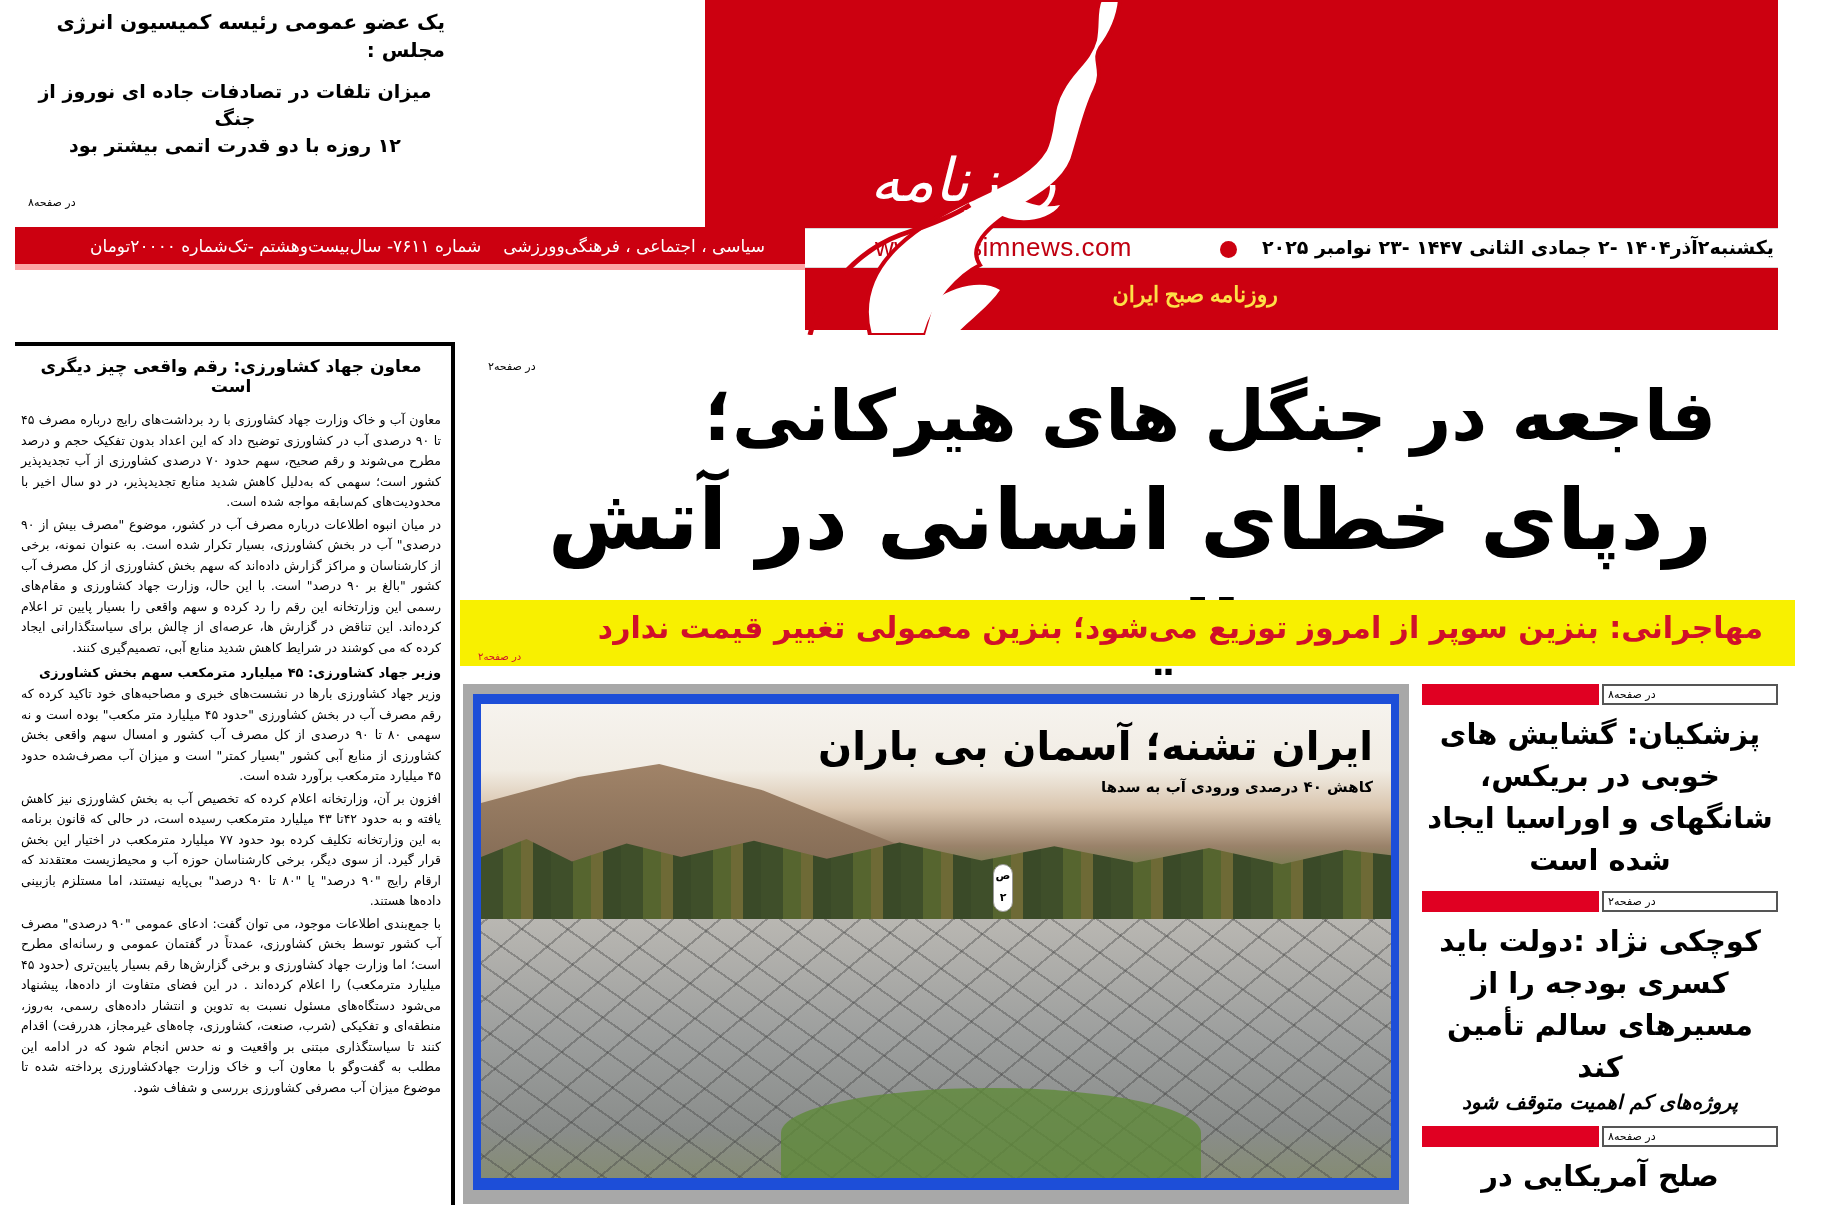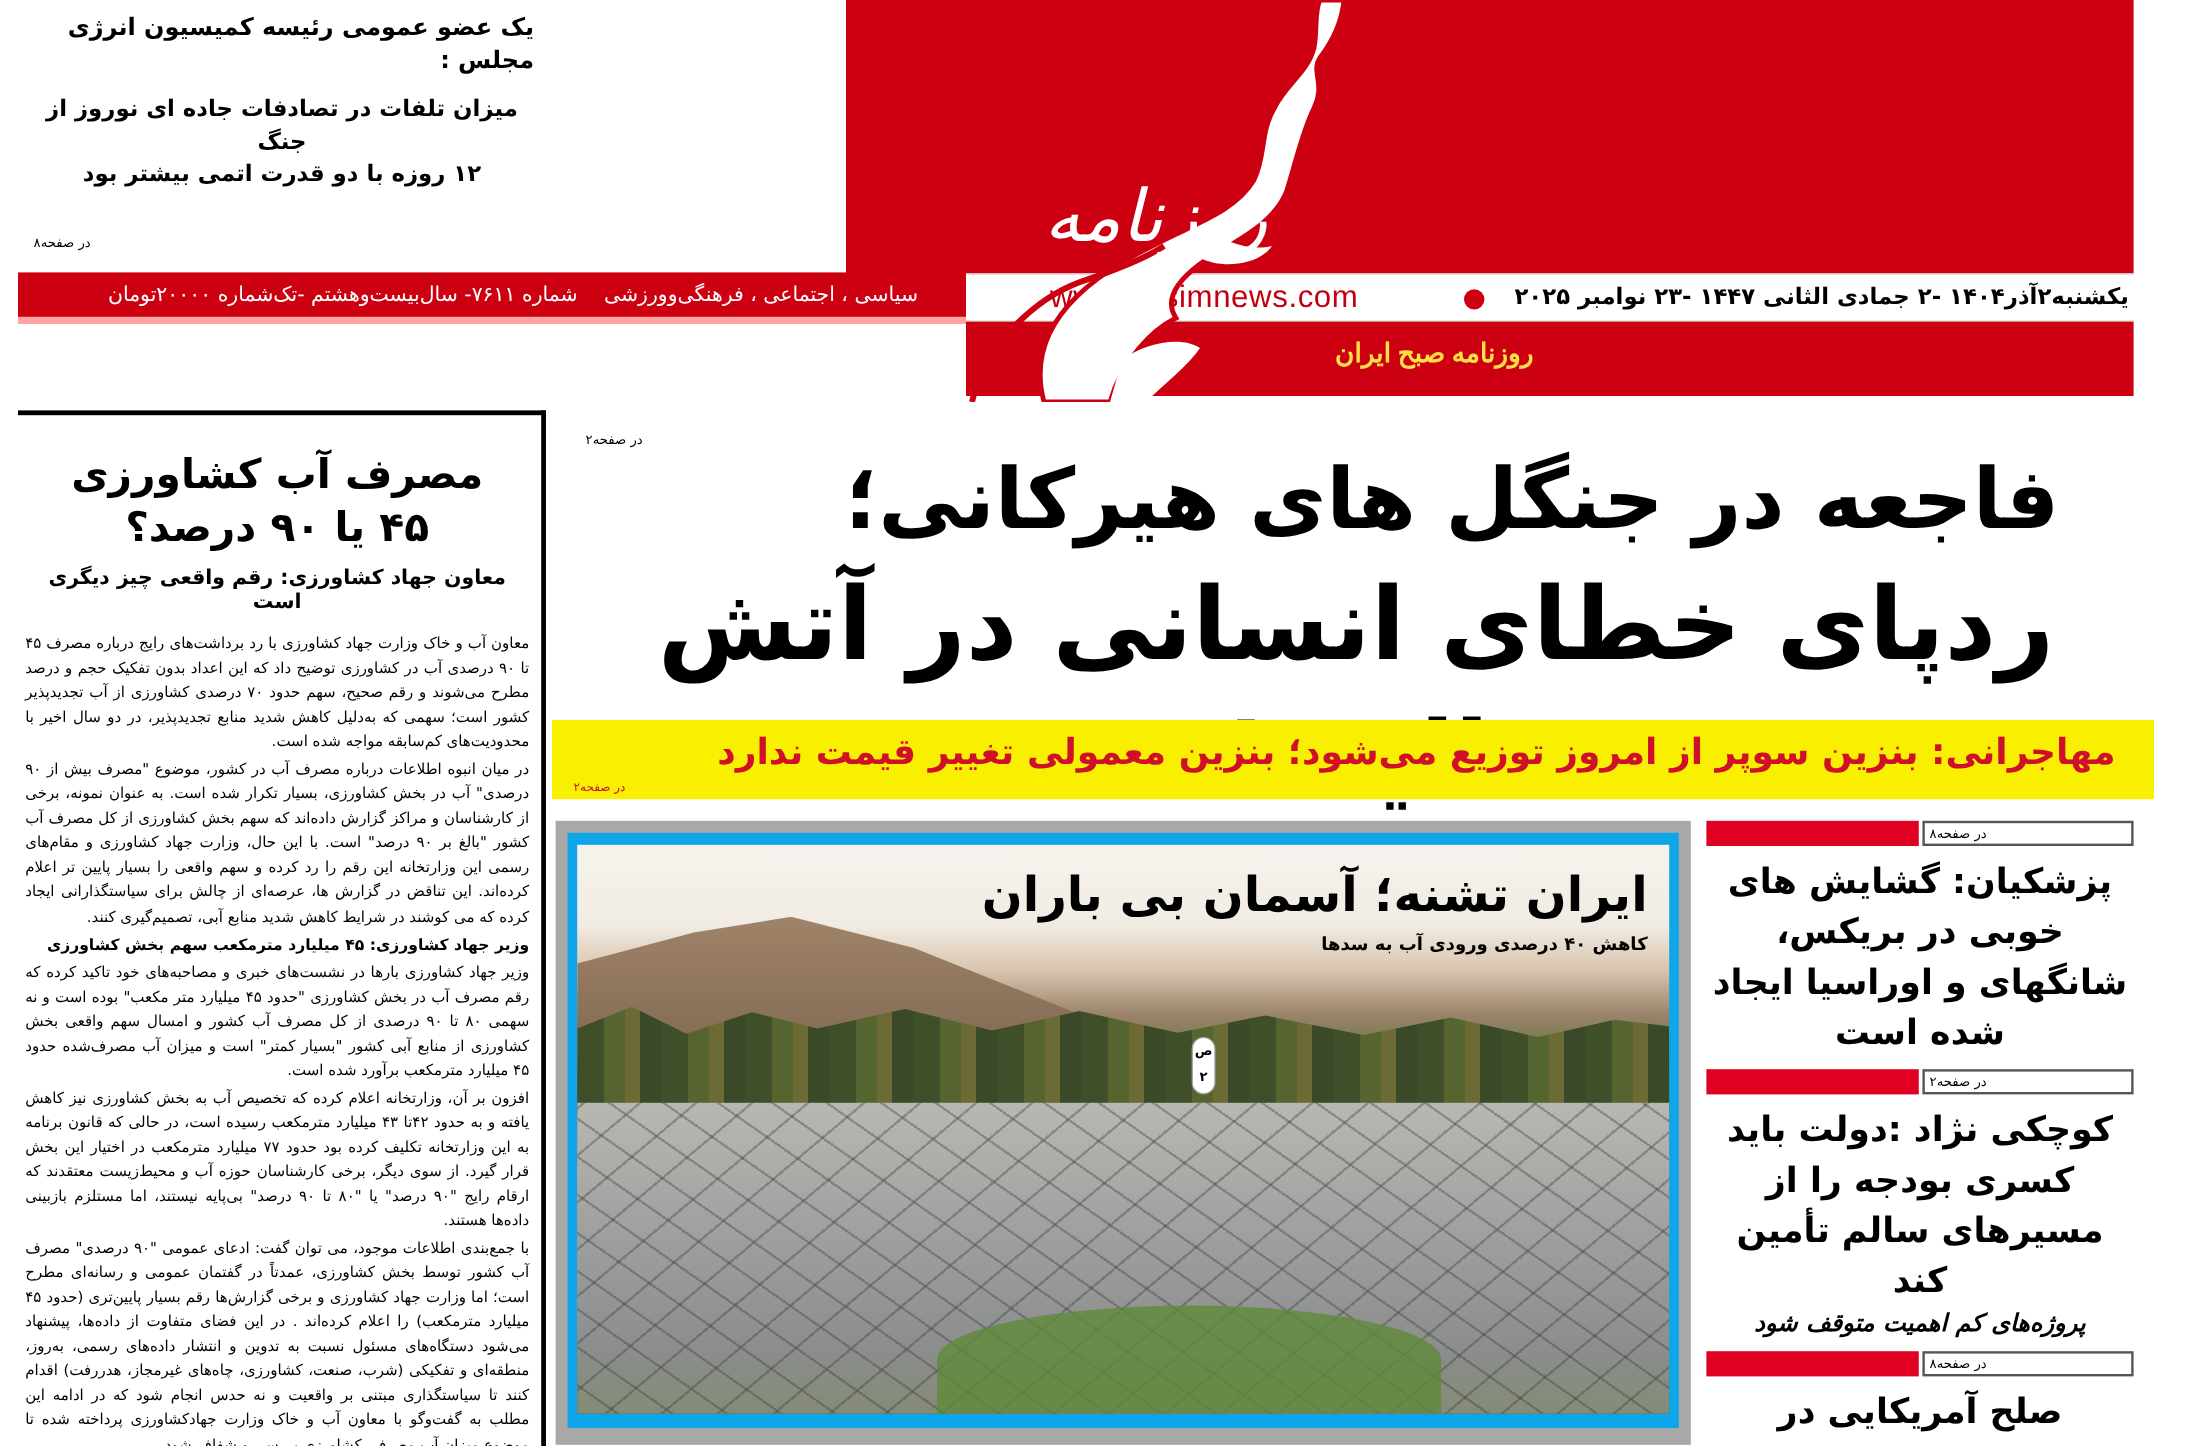--- a/index.html
+++ b/index.html
@@ -44,21 +44,21 @@
   .main-head .l1 { font-size: 70px; font-weight: bold; line-height: 96px; padding-left: 160px; letter-spacing: -1px; }
   .main-head .l2 { font-size: 84px; font-weight: bold; line-height: 112px; letter-spacing: -1px; }
 
   
   .yellow { left: 460px; top: 600px; width: 1335px; height: 66px; background: #f8f000; }
   .yellow .txt { position: absolute; right: 32px; top: 10px; font-size: 30px; font-weight: bold; color: #d0102a; white-space: nowrap; letter-spacing: -0.5px; }
   .yellow .ref { position: absolute; left: 18px; bottom: 4px; font-size: 10px; color: #d0102a; }
 
   
   .photo-frame { left: 463px; top: 684px; width: 946px; height: 520px; background: #a8a8a8; padding: 10px 10px 14px 10px; }
-  .photo-inner { position: relative; width: 100%; height: 100%; background: #0ea5e9; padding: 10px 8px 12px 8px; }
+  .photo-inner { position: relative; width: 100%; height: 100%; background: #1d4ed8; padding: 10px 8px 12px 8px; }
   .photo { position: relative; width: 100%; height: 100%; overflow: hidden;
     background:
       linear-gradient(180deg, #f6f3ee 0%, #f1ece3 14%, #d9c5ae 22%, #9a826a 30%, #6f7a49 36%, #4d5a34 44%, #8b8f85 50%, #a7aaa7 58%, #8f9394 70%, #9a9d9c 80%, #7f8f58 90%, #6a5b42 100%); }
   .photo .hill { position: absolute; left: 0; top: 60px; width: 540px; height: 130px; background: linear-gradient(180deg, #a08368 0%, #7d6651 100%); clip-path: polygon(0 30%, 18% 10%, 33% 0, 52% 20%, 100% 100%, 0 100%); }
   .photo .trees { position: absolute; left: 0; top: 135px; width: 100%; height: 90px;
     background: repeating-linear-gradient(90deg, #3f4f2a 0 22px, #56652f 22px 40px, #6e6a36 40px 52px, #3a4a28 52px 70px); clip-path: polygon(0 20%, 5% 0, 10% 25%, 16% 5%, 22% 20%, 30% 2%, 38% 22%, 46% 4%, 55% 24%, 63% 8%, 72% 26%, 80% 10%, 88% 28%, 95% 12%, 100% 18%, 100% 100%, 0 100%); }
   .photo .ground { position: absolute; left: 0; top: 215px; width: 100%; height: 300px;
     background:
       repeating-linear-gradient(35deg, rgba(60,60,60,0.35) 0 2px, transparent 2px 26px),
       repeating-linear-gradient(-40deg, rgba(60,60,60,0.35) 0 2px, transparent 2px 30px),
@@ -110,24 +110,20 @@
 
 <svg class="abs logo-svg" viewBox="0 0 560 335" xmlns="http://www.w3.org/2000/svg">
   <path d="M170 335 C 150 260, 230 220, 270 200 C 300 185, 330 175, 345 150 C 355 130, 350 110, 362 90 C 372 70, 390 60, 395 40 C 398 25, 395 10, 400 0 L 420 0 C 418 20, 410 35, 400 48 C 392 60, 405 70, 395 90 C 385 110, 380 135, 372 160 C 360 190, 320 205, 300 220 C 280 235, 270 250, 280 265 C 260 275, 235 300, 225 335 Z" fill="#ffffff" stroke="#cc0010" stroke-width="4"></path>
   <path d="M110 335 C 120 290, 160 250, 200 235 C 230 225, 255 215, 270 205" fill="none" stroke="#cc0010" stroke-width="5"></path>
   <path d="M235 300 C 255 285, 285 280, 300 290 C 290 305, 270 320, 255 335 L 225 335 Z" fill="#ffffff"></path>
   <path d="M300 190 C 320 200, 340 210, 360 205 C 350 220, 320 225, 300 215 Z" fill="#ffffff"></path>
 </svg>
 <div class="abs logo-word">روزنامه</div>
 
 <div class="abs left-col">
-  <div class="h1">
-    <div>مصرف آب کشاورزی</div>
-    <div>۴۵ یا ۹۰ درصد؟</div>
-  </div>
   <div class="h2">معاون جهاد کشاورزی: رقم واقعی چیز دیگری است</div>
   <p class="first">معاون آب و خاک وزارت جهاد کشاورزی با رد برداشت‌های رایج درباره مصرف ۴۵ تا ۹۰ درصدی آب در کشاورزی توضیح داد که این اعداد بدون تفکیک حجم و درصد مطرح می‌شوند و رقم صحیح، سهم حدود ۷۰ درصدی کشاورزی از آب تجدیدپذیر کشور است؛ سهمی که به‌دلیل کاهش شدید منابع تجدیدپذیر، در دو سال اخیر با محدودیت‌های کم‌سابقه مواجه شده است.</p>
   <p>در میان انبوه اطلاعات درباره مصرف آب در کشور، موضوع "مصرف بیش از ۹۰ درصدی" آب در بخش کشاورزی، بسیار تکرار شده است. به عنوان نمونه، برخی از کارشناسان و مراکز گزارش داده‌اند که سهم بخش کشاورزی از کل مصرف آب کشور "بالغ بر ۹۰ درصد" است. با این حال، وزارت جهاد کشاورزی و مقام‌های رسمی این وزارتخانه این رقم را رد کرده و سهم واقعی را بسیار پایین تر اعلام کرده‌اند. این تناقض در گزارش ها، عرصه‌ای از چالش برای سیاستگذارانی ایجاد کرده که می کوشند در شرایط کاهش شدید منابع آبی، تصمیم‌گیری کنند.</p>
   <div class="subhead">وزیر جهاد کشاورزی: ۴۵ میلیارد مترمکعب سهم بخش کشاورزی</div>
   <p>وزیر جهاد کشاورزی بارها در نشست‌های خبری و مصاحبه‌های خود تاکید کرده که رقم مصرف آب در بخش کشاورزی "حدود ۴۵ میلیارد متر مکعب" بوده است و نه سهمی ۸۰ تا ۹۰ درصدی از کل مصرف آب کشور و امسال سهم واقعی بخش کشاورزی از منابع آبی کشور "بسیار کمتر" است و میزان آب مصرف‌شده حدود ۴۵ میلیارد مترمکعب برآورد شده است.</p>
   <p>افزون بر آن، وزارتخانه اعلام کرده که تخصیص آب به بخش کشاورزی نیز کاهش یافته و به حدود ۴۲تا ۴۳ میلیارد مترمکعب رسیده است، در حالی که قانون برنامه به این وزارتخانه تکلیف کرده بود حدود ۷۷ میلیارد مترمکعب در اختیار این بخش قرار گیرد. از سوی دیگر، برخی کارشناسان حوزه آب و محیط‌زیست معتقدند که ارقام رایج "۹۰ درصد" یا "۸۰ تا ۹۰ درصد" بی‌پایه نیستند، اما مستلزم بازبینی داده‌ها هستند.</p>
   <p>با جمع‌بندی اطلاعات موجود، می توان گفت: ادعای عمومی "۹۰ درصدی" مصرف آب کشور توسط بخش کشاورزی، عمدتاً در گفتمان عمومی و رسانه‌ای مطرح است؛ اما وزارت جهاد کشاورزی و برخی گزارش‌ها رقم بسیار پایین‌تری (حدود ۴۵ میلیارد مترمکعب) را اعلام کرده‌اند . در این فضای متفاوت از داده‌ها، پیشنهاد می‌شود دستگاه‌های مسئول نسبت به تدوین و انتشار داده‌های رسمی، به‌روز، منطقه‌ای و تفکیکی (شرب، صنعت، کشاورزی، چاه‌های غیرمجاز، هدررفت) اقدام کنند تا سیاستگذاری مبتنی بر واقعیت و نه حدس انجام شود که در ادامه این مطلب به گفت‌وگو با معاون آب و خاک وزارت جهادکشاورزی پرداخته شده تا موضوع میزان آب مصرفی کشاورزی بررسی و شفاف شود.</p>
 
 </div>
 

